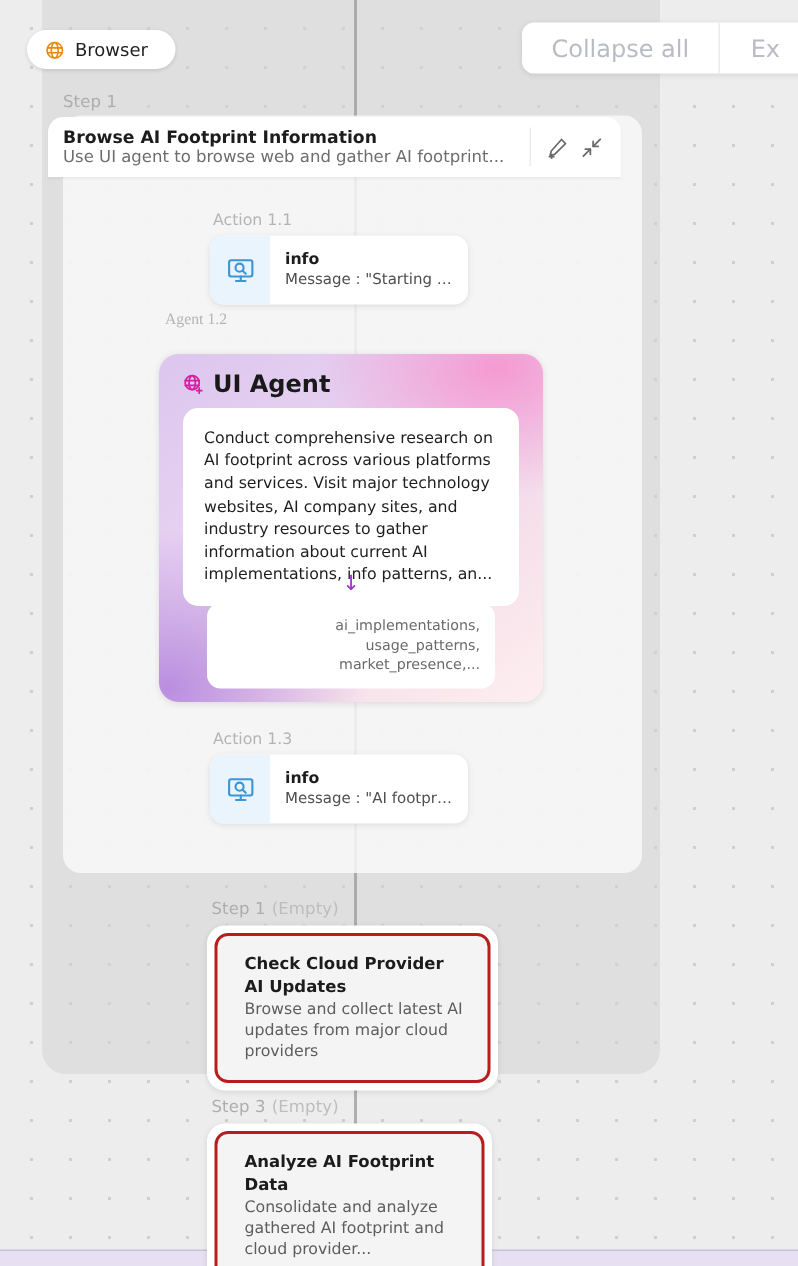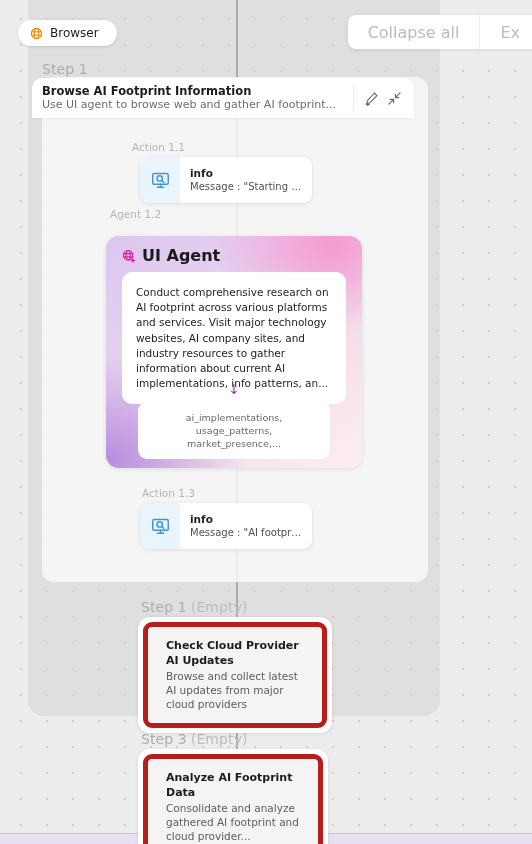--- a/index.html
+++ b/index.html
@@ -87,21 +87,21 @@
     padding: 0 20px;
     font-size: 16px;
     color: #b9bcc4;
     white-space: nowrap;
   }
   .topright-bar .tb-sep { width: 1px; background: #ececec; }
 
   
   .step-label {
     position: absolute;
-    font-size: 14px;
+    font-size: 11px;
     color: #adadad;
     letter-spacing: .1px;
     z-index: 12;
   }
   .step-label .empty { color: #bdbdbd; margin-left: 4px; }
 
   .sub-label {
     position: absolute;
     font-size: 10.5px;
     color: #b4b4b4;
@@ -203,38 +203,38 @@
     font-size: 14px; color: #9b30c4; line-height: 14px;
   }
 
   .agent-output {
     position: absolute;
     left: 32px; top: 166px;
     width: 192px;
     background: #ffffff;
     border-radius: 9px;
     padding: 9px 10px;
-    text-align: center;
+    text-align: right;
     font-size: 9.5px;
     line-height: 13px;
     color: #6a6a6a;
   }
 
   
   .empty-card-outer {
     position: absolute;
     background: #ffffff;
     border-radius: 12px;
     padding: 5px;
     box-shadow: 0 1px 4px rgba(0,0,0,.10);
     z-index: 14;
   }
   .empty-card-inner {
     background: #f4f4f4;
-    border: 5px solid #b91c1c;
+    border: 2px solid #b91c1c;
     border-radius: 9px;
     padding: 11px 13px 12px 18px;
   }
   .empty-card-inner .ct {
     font-size: 11px; font-weight: bold; color: #1c1c1c;
     line-height: 15px; margin-bottom: 1px;
   }
   .empty-card-inner .cs {
     font-size: 10.5px; color: #5d5d5d; line-height: 14px;
   }
@@ -289,38 +289,38 @@
         <svg width="15" height="15" viewBox="0 0 24 24" fill="none" stroke="#6a6a6a" stroke-width="1.9" stroke-linecap="round" stroke-linejoin="round">
           <path d="M21 3 L13.5 10.5"></path>
             <path d="M13.5 5.2 L13.5 10.5 L18.8 10.5"></path>
           <path d="M3 21 L10.5 13.5"></path>
             <path d="M10.5 18.8 L10.5 13.5 L5.2 13.5"></path>
         </svg>
       </span>
     </div>
   </div>
 
-  <div class="sub-label" style="left:132px; top:141px;">Action 1.1</div>
+  <div class="sub-label" style="left:142px; top:141px;">Action 1.1</div>
   <div class="info-node" style="left:140px; top:157px;">
     <div class="ic">
       <svg width="19" height="19" viewBox="0 0 24 24" fill="none" stroke="#3d95d6" stroke-width="1.8" stroke-linecap="round" stroke-linejoin="round">
         <rect x="2.2" y="3.2" width="19.6" height="13.6" rx="1.8"></rect>
         <line x1="8" y1="20.6" x2="16" y2="20.6"></line>
         <line x1="12" y1="16.8" x2="12" y2="20.6"></line>
         <circle cx="11" cy="9.4" r="3.4"></circle>
         <line x1="13.6" y1="12" x2="16.2" y2="14.6"></line>
       </svg>
     </div>
     <div class="body">
       <div class="t1">info</div>
       <div class="t2">Message : "Starting AI footprin...</div>
     </div>
   </div>
 
-  <div class="sub-label" style="left:110px; top:208px;">Agent 1.2</div>
+  <div class="sub-label" style="left:110px; top:208px;font-family:Liberation Serif, serif;">Agent 1.2</div>
   <div class="agent-card">
     <div class="agent-head">
       <span style="display:flex">
         <svg width="14" height="14" viewBox="0 0 24 24" fill="none" stroke="#d61fa0" stroke-width="2" stroke-linecap="round">
           <circle cx="10.5" cy="10.5" r="8"></circle>
           <ellipse cx="10.5" cy="10.5" rx="3.6" ry="8"></ellipse>
           <line x1="2.6" y1="8" x2="18.4" y2="8"></line>
           <line x1="2.6" y1="13.5" x2="18.4" y2="13.5"></line>
           <line x1="18.5" y1="16.5" x2="18.5" y2="22.5"></line>
           <line x1="15.5" y1="19.5" x2="21.5" y2="19.5"></line>

